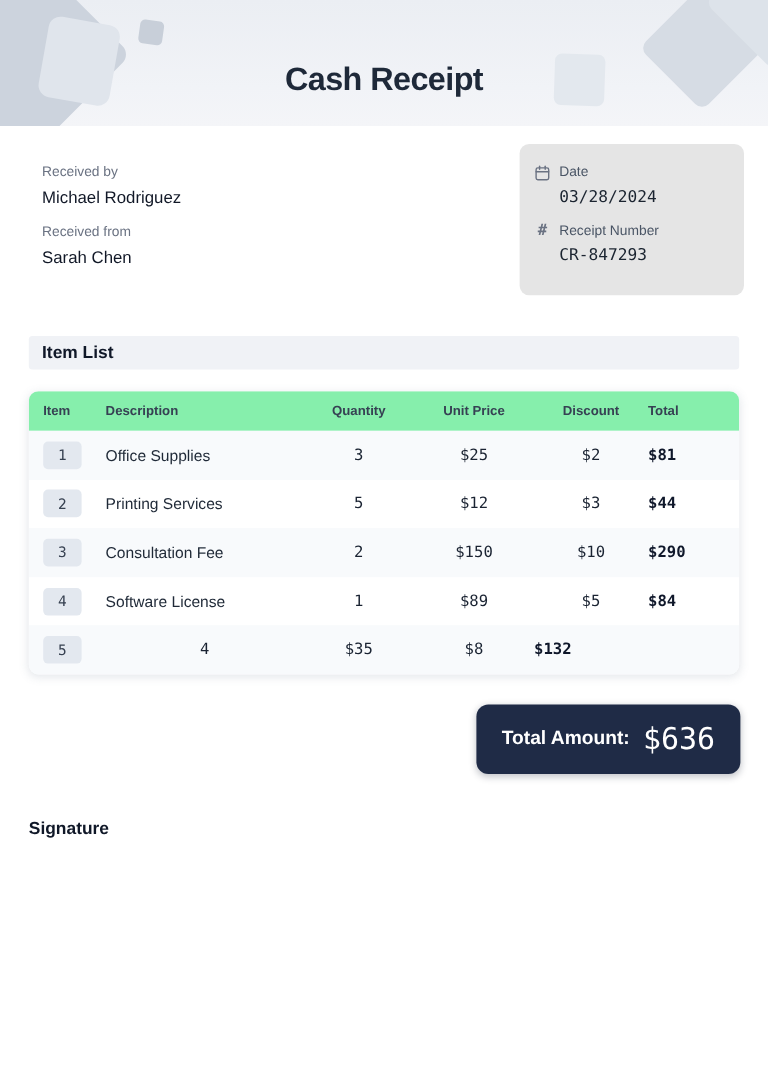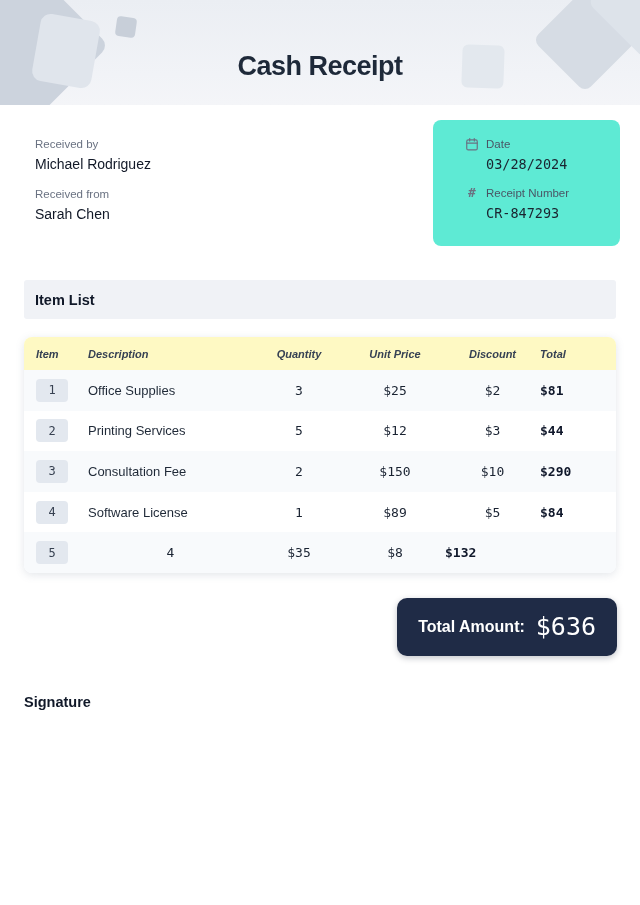--- a/index.html
+++ b/index.html
@@ -22,42 +22,42 @@
     position:relative; text-align:center; padding-top:51px;
     font-size:27px; font-weight:700; letter-spacing:-0.5px; color:#1e2939;
   }
 
   
   .info-section { display:flex; justify-content:space-between; padding:15px 20px 0 20px; }
   .info-left { margin:18px 0 0 15px; }
   .info-label { font-size:11.5px; color:#6a7282; margin-bottom:6px; }
   .info-value { font-size:14px; color:#111827; margin-bottom:16px; }
   .info-card {
-    width:187px; min-height:113px; background:#5eead4; border-radius:8px;
-    padding:17px 16px 12px 32px;
+    width:187px; min-height:113px; background:#e5e5e5; border-radius:8px;
+    padding:17px 16px 12px 12px;
   }
   .card-pair { margin-bottom:13px; }
   .card-label-row { display:flex; align-items:center; gap:7px; margin-bottom:5px; }
   .card-label { font-size:11.5px; color:#4a5565; }
   .card-icon { width:14px; height:14px; flex:0 0 auto; color:#6a7282; }
   .hash-glyph { font-family:"DejaVu Sans Mono", monospace; font-size:13px; font-weight:700; color:#6a7282; width:14px; text-align:center; }
   .card-value { font-family:"DejaVu Sans Mono", monospace; font-size:13.5px; color:#1b2430; padding-left:21px; }
 
   
   .itemlist-bar {
-    margin:34px 24px 0 24px; height:39px; background:#f0f2f6; border-radius:3px;
+    margin:34px 24px 0 24px; height:28px; background:#f0f2f6; border-radius:3px;
     display:flex; align-items:center; padding-left:11px;
     font-size:14.5px; font-weight:700; color:#101828;
   }
   .items-table {
     margin:18px 24px 0 24px; background:#ffffff; border-radius:8px; overflow:hidden;
     box-shadow:0 2px 8px rgba(100,116,139,0.18);
   }
   .tgrid { display:grid; grid-template-columns:52px 165px 92px 100px 95px 64px; align-items:center; padding:0 12px; }
-  .thead { height:33px; background:#fef9c3;font-style:italic; }
+  .thead { height:33px; background:#86efac; }
   .th { font-size:11px; font-weight:700; color:#364153; }
   .th.c, .td.c { text-align:center; }
   .th.r, .td.r { }
   .trow { height:40.6px; }
   .trow.alt { background:#f8fafc; }
   .item-badge {
     width:32px; height:23px; background:#e3e8ef; border-radius:4px;
     display:flex; align-items:center; justify-content:center;
     font-family:"DejaVu Sans Mono", monospace; font-size:12px; color:#374151;
   }

